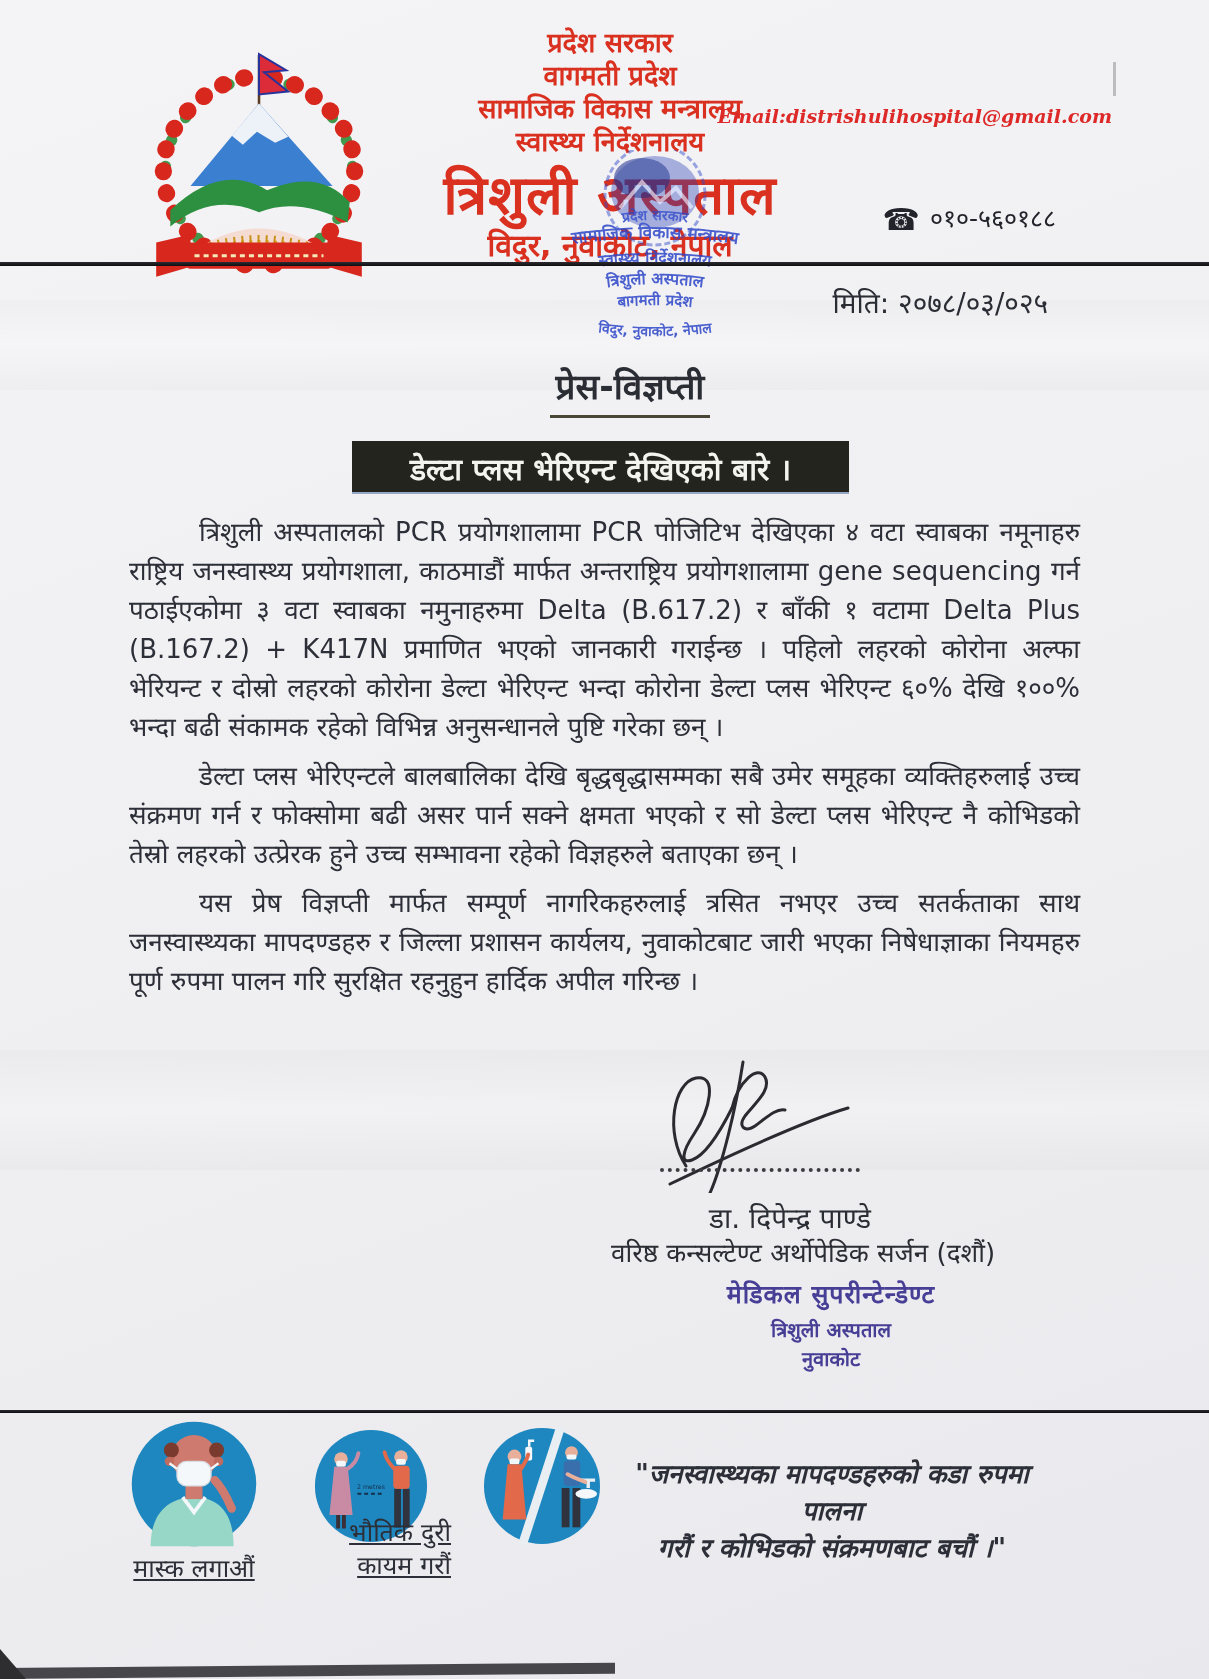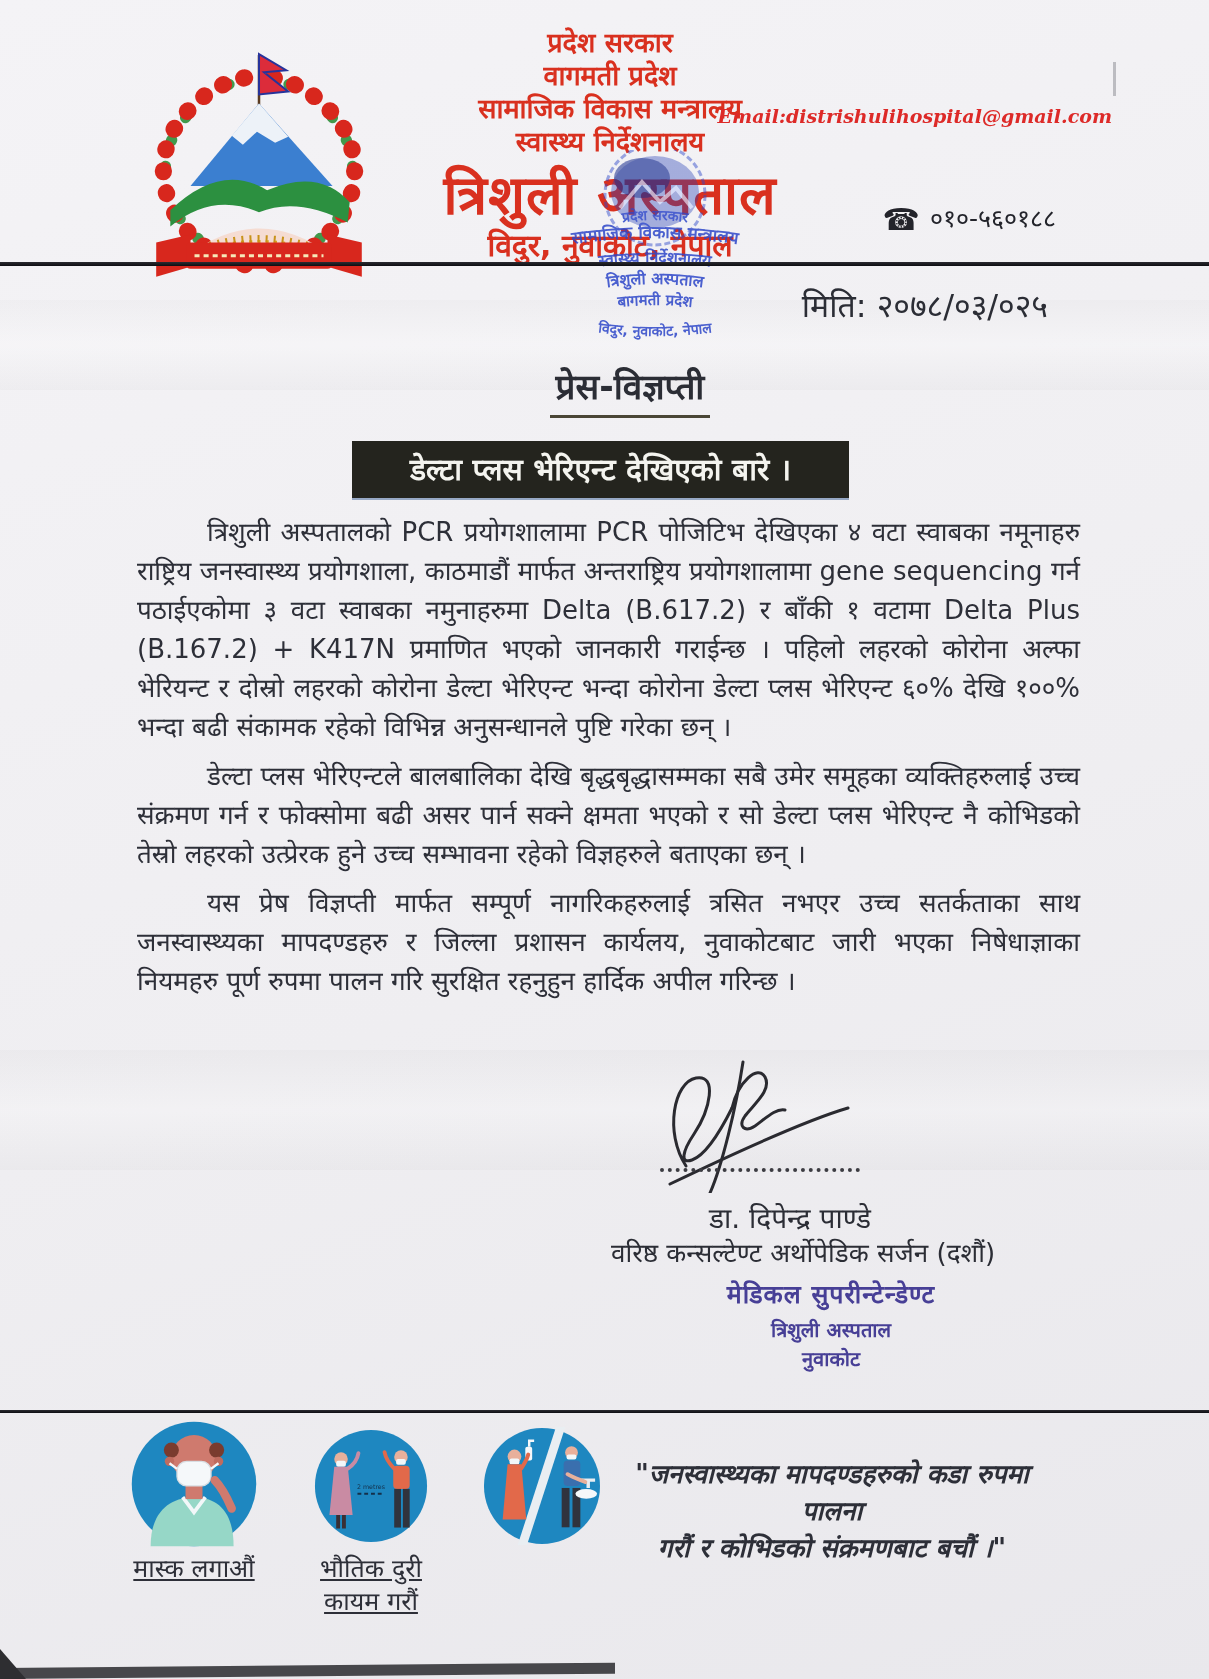--- a/index.html
+++ b/index.html
@@ -23,53 +23,53 @@
   .phone-line{position:absolute;right:188px;top:200px;font-size:25px;color:#23242b;}
   .phone-line .glyph{font-size:30px;vertical-align:-3px;margin-right:10px;}
 
   .round-stamp{position:absolute;left:490px;top:150px;width:340px;height:210px;opacity:.85;}
   .round-stamp text{fill:#2e47c9;font-weight:bold;}
 
   .rule{position:absolute;left:0;width:1209px;background:linear-gradient(to bottom,#2b2b31,#0d0d12);}
   .rule-top{top:262px;height:4px;}
   .rule-bottom{top:1410px;height:3px;}
 
-  .date{position:absolute;right:196px;top:283px;font-size:32px;color:#2b2d35;}
+  .date{position:absolute;right:196px;top:283px;font-size:28px;color:#2b2d35;}
 
   .press-title{position:absolute;left:0;top:362px;width:1260px;text-align:center;
                font-size:35px;font-weight:bold;color:#2b2d35;}
   .press-title span{border-bottom:3px solid #4a4636;padding:0 6px 8px 6px;}
 
-  .banner{position:absolute;left:352px;top:441px;width:497px;height:57px;line-height:57px;
+  .banner{position:absolute;left:352px;top:441px;width:497px;height:51px;line-height:57px;
           background:#24241e;color:#f4f4ef;text-align:center;font-size:30px;font-weight:bold;
           box-shadow:0 2px 0 rgba(40,80,140,.45);}
 
   .bodytext{position:absolute;left:128px;top:513px;width:952px;color:#2d2f38;
             font-size:26px;line-height:39px;text-align:justify;}
-  .bodytext p{margin:0 0 10px 9px;text-indent:70px;}
+  .bodytext p{margin:0 0 10px 1px;text-indent:70px;}
 
   .signature-svg{position:absolute;left:648px;top:1048px;width:225px;height:145px;}
   .dotline{position:absolute;left:660px;top:1168px;width:200px;border-bottom:4px dotted #3c3c42;}
   .sig-name{position:absolute;left:590px;top:1198px;width:400px;text-align:center;
             font-size:28px;color:#2b2d35;}
   .sig-desig{position:absolute;left:583px;top:1234px;width:440px;text-align:center;
             font-size:26px;color:#2b2d35;}
   .stamp-desig{position:absolute;left:631px;top:1276px;width:400px;text-align:center;color:#473f96;}
   .sd1{font-size:25px;font-weight:bold;letter-spacing:1px;}
   .sd2{font-size:20px;font-weight:bold;margin-top:6px;}
   .sd3{font-size:20px;font-weight:bold;margin-top:2px;}
 
   .icon-circle{position:absolute;}
   .ic1{left:128px;top:1418px;width:132px;height:132px;}
   .ic2{left:313px;top:1428px;width:116px;height:116px;}
   .ic3{left:483px;top:1427px;width:118px;height:118px;}
 
   .icon-label{position:absolute;text-align:center;color:#2d2f38;font-size:25px;line-height:33px;font-weight:500;text-decoration:underline;}
   .il1{left:94px;top:1552px;width:200px;}
-  .il2{left:291px;top:1552px;width:160px;}
+  .il2{left:291px;top:1516px;width:160px;text-align:right;}
   .il3{left:412px;top:1549px;width:260px;}
 
   .quote{position:absolute;left:617px;top:1456px;width:430px;text-align:center;
          font-size:26px;line-height:37px;font-style:italic;font-weight:bold;color:#2d2f38;}
 
   .scan-strip{position:absolute;bottom:0;left:0;width:615px;height:11px;background:#47474b;transform:skewY(-.5deg);transform-origin:left bottom;}
   .scan-corner{position:absolute;bottom:0;left:0;width:26px;height:30px;background:#2e2e31;
                clip-path:polygon(0 0,100% 100%,0 100%);}
   .scan-mark{position:absolute;top:62px;right:128px;width:3px;height:34px;background:#bcbcc1;}
 </style>

